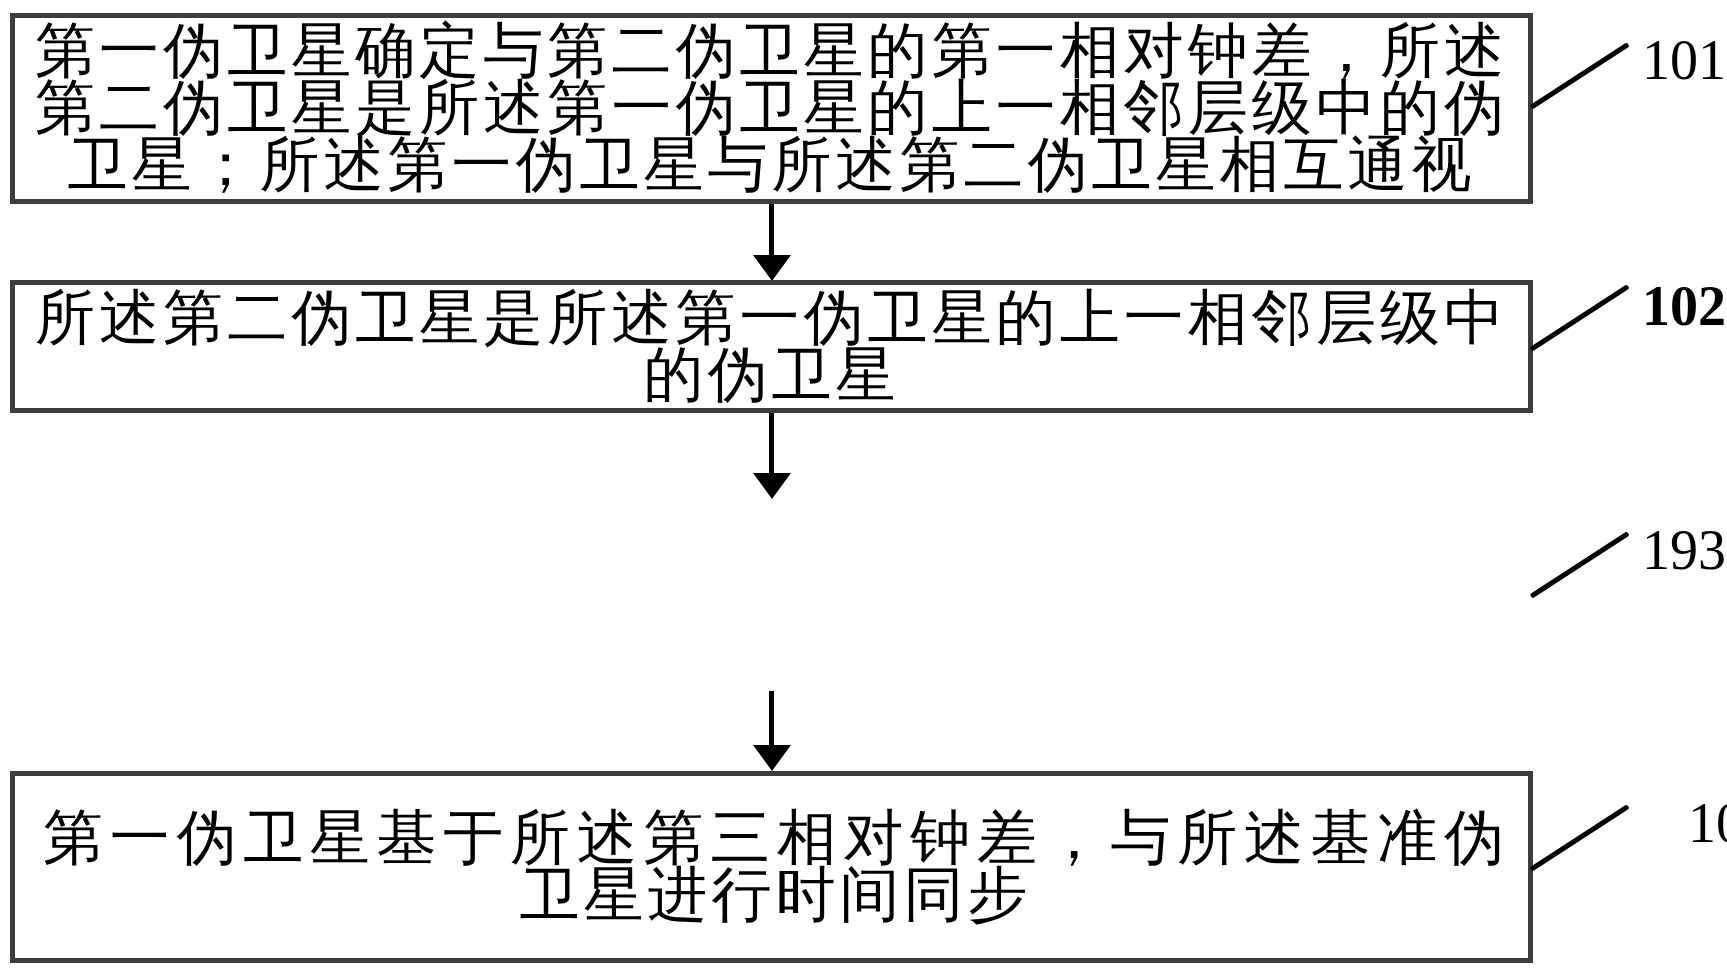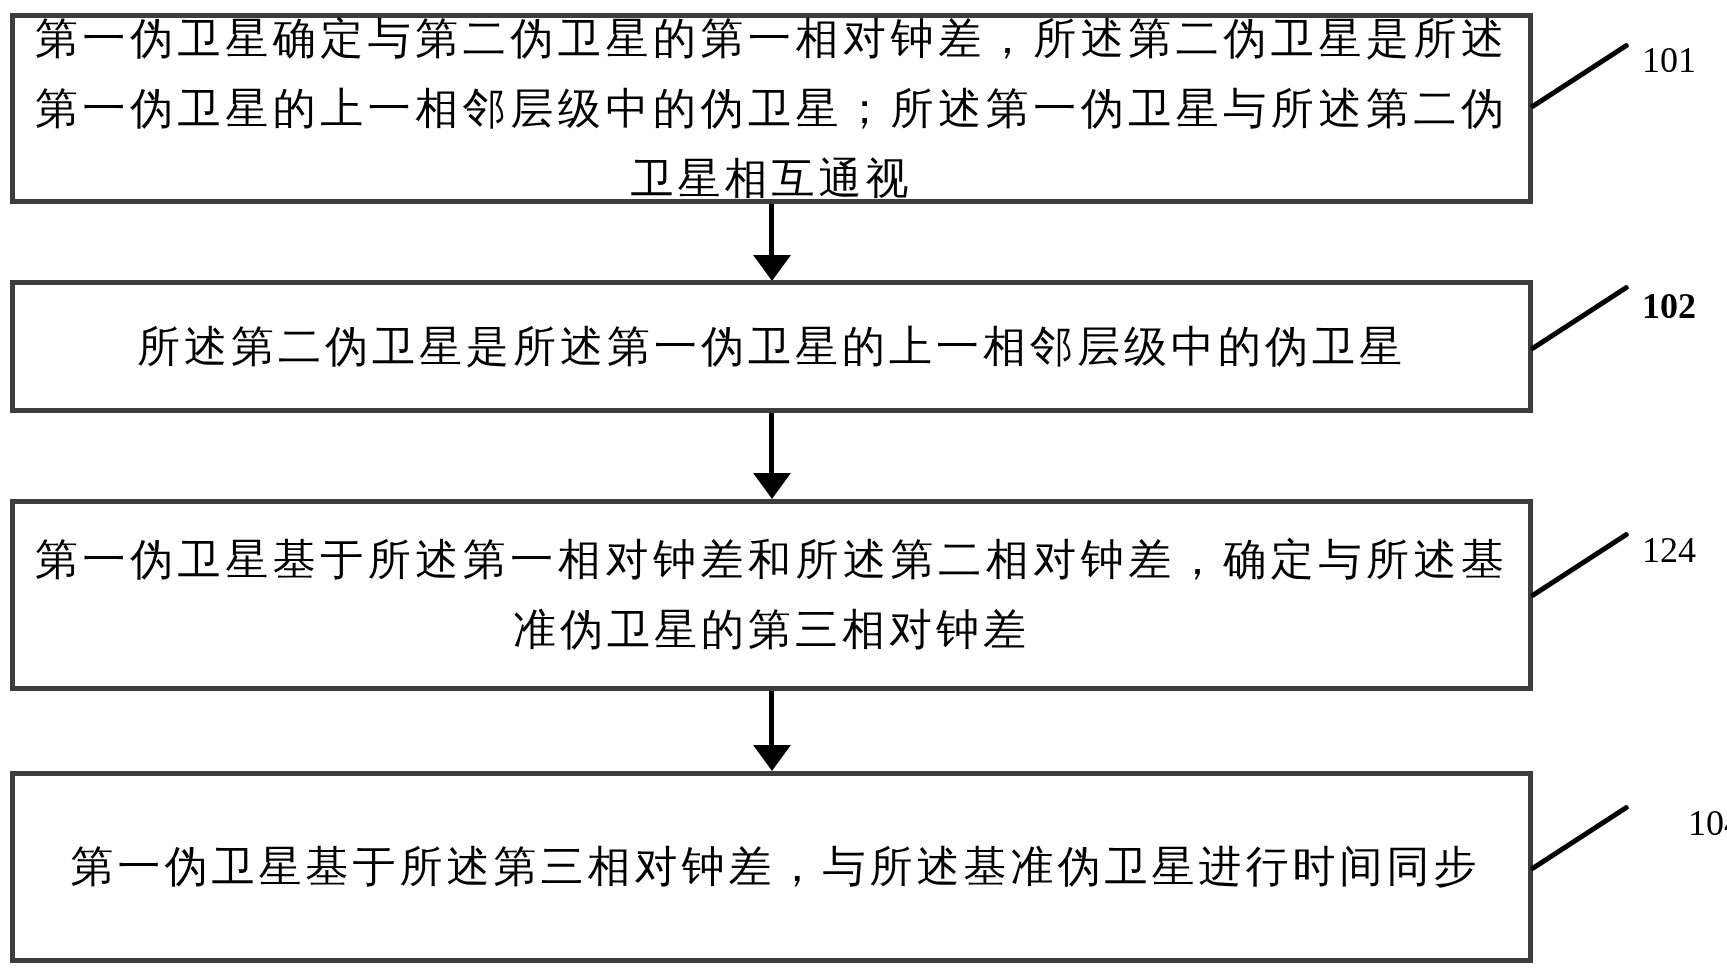--- a/index.html
+++ b/index.html
@@ -27,22 +27,22 @@
   }
   .box1 { top: 13px;  height: 191px; }
   .box2 { top: 280px; height: 133px; }
   .box3 { top: 499px; height: 192px; }
   .box4 { top: 771px; height: 192px; padding-left: 8px; }
   .box-text {
     width: 100%;
     padding: 0 20px;
     box-sizing: border-box;
     font-family: "Liberation Serif", serif;
-    font-size: 43px;
-    line-height: 70px;
+    font-size: 60px;
+    line-height: 57px;
     color: #000000;
     text-align: justify;
     text-align-last: center;
     text-justify: inter-character;
     letter-spacing: 4px;
   }
   
   .arrow-shaft {
     position: absolute;
     left: 769px;
@@ -78,24 +78,24 @@
   .leader1 { top: 105px; }
   .leader2 { top: 347px; }
   .leader3 { top: 594px; }
   .leader4 { top: 867px; }
   
   .step-num {
     position: absolute;
     left: 1642px;
     width: 80px;
     font-family: "Liberation Serif", serif;
-    font-size: 36px;
+    font-size: 56px;
     line-height: 56px;
     color: #000000;
-    text-align: left;
+    text-align: right;
   }
   .num1 { top: 32px; }
   .num2 { top: 278px; font-weight: bold; }
   .num3 { top: 522px; }
   .num4 { top: 795px; margin-left: 46px; }
 </style>
 </head>
 <body>
 
 <div class="page">
@@ -111,25 +111,22 @@
 
   <div class="box box2">
     <div class="box-text">所述第二伪卫星是所述第一伪卫星的上一相邻层级中的伪卫星</div>
   </div>
   <div class="leader leader2"></div>
   <div class="step-num num2">102</div>
 
   <div class="arrow-shaft shaft2"></div>
   <div class="arrow-head head2"></div>
 
-  <div class="box box3">
-    <div class="box-text">第一伪卫星基于所述第一相对钟差和所述第二相对钟差，确定与所述基准伪卫星的第三相对钟差</div>
-  </div>
   <div class="leader leader3"></div>
-  <div class="step-num num3">124</div>
+  <div class="step-num num3">193</div>
 
   <div class="arrow-shaft shaft3"></div>
   <div class="arrow-head head3"></div>
 
   <div class="box box4">
     <div class="box-text">第一伪卫星基于所述第三相对钟差，与所述基准伪卫星进行时间同步</div>
   </div>
   <div class="leader leader4"></div>
   <div class="step-num num4">104</div>
 

